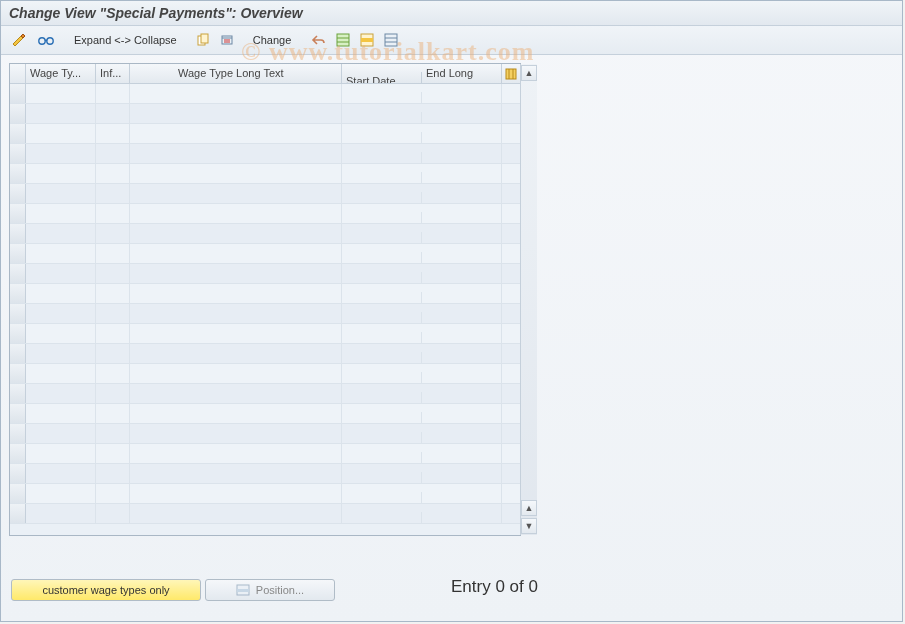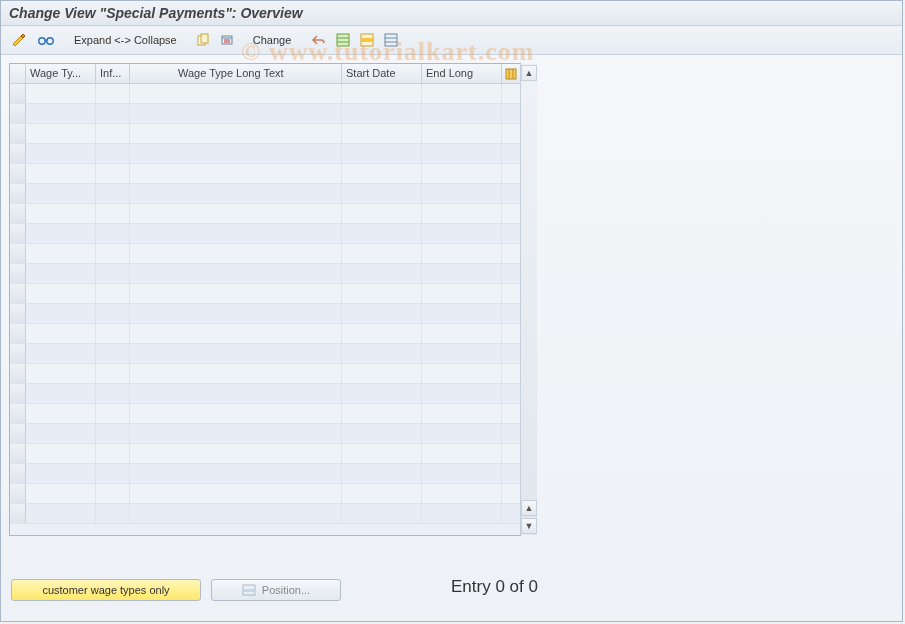--- a/index.html
+++ b/index.html
@@ -85,21 +85,21 @@
     font-size: 11px;
     color: #444;
     white-space: nowrap;
     overflow: hidden;
     text-overflow: ellipsis;
   }
   .thead .rowsel { width: 16px; background: linear-gradient(to bottom,#f4f7fa,#e3e9ef); border-right:1px solid #c5d0db;}
   .col-wagetype { width: 70px; }
   .col-inf { width: 34px; }
   .col-longtext { width: 168px; margin-left: 44px; }
-  .col-start { width: 80px; }
+  .col-start { width: 80px; margin-top: 8px; }
   .col-end { width: 80px; }
   .th-config {
     width: 18px;
     display:flex; align-items:center; justify-content:center;
     border-right: none;
     cursor: pointer;
     background: linear-gradient(to bottom,#f4f7fa,#e3e9ef);
   }
   .tbody {
     overflow: hidden;
@@ -137,21 +137,21 @@
     font-size: 9px;
     color: #555;
   }
   .vscroll .track { flex:1; }
   .footer {
     position: absolute;
     left: 10px;
     bottom: 20px;
     display: flex;
     align-items: center;
-    gap: 10px;
+    gap: 4px;
   }
   .btn {
     display: inline-flex;
     align-items: center;
     justify-content: center;
     height: 22px;
     padding: 0 14px;
     border: 1px solid #b0bcc7;
     border-radius: 3px;
     font-size: 11px;

